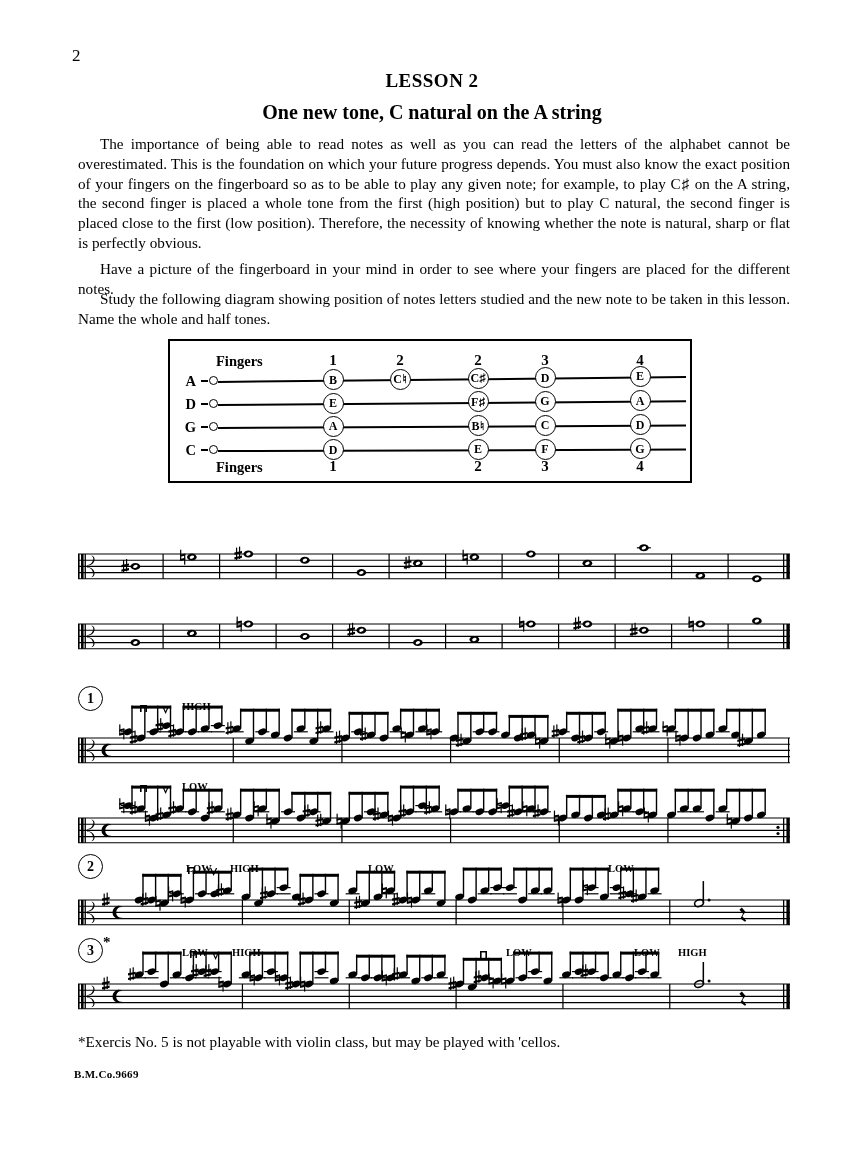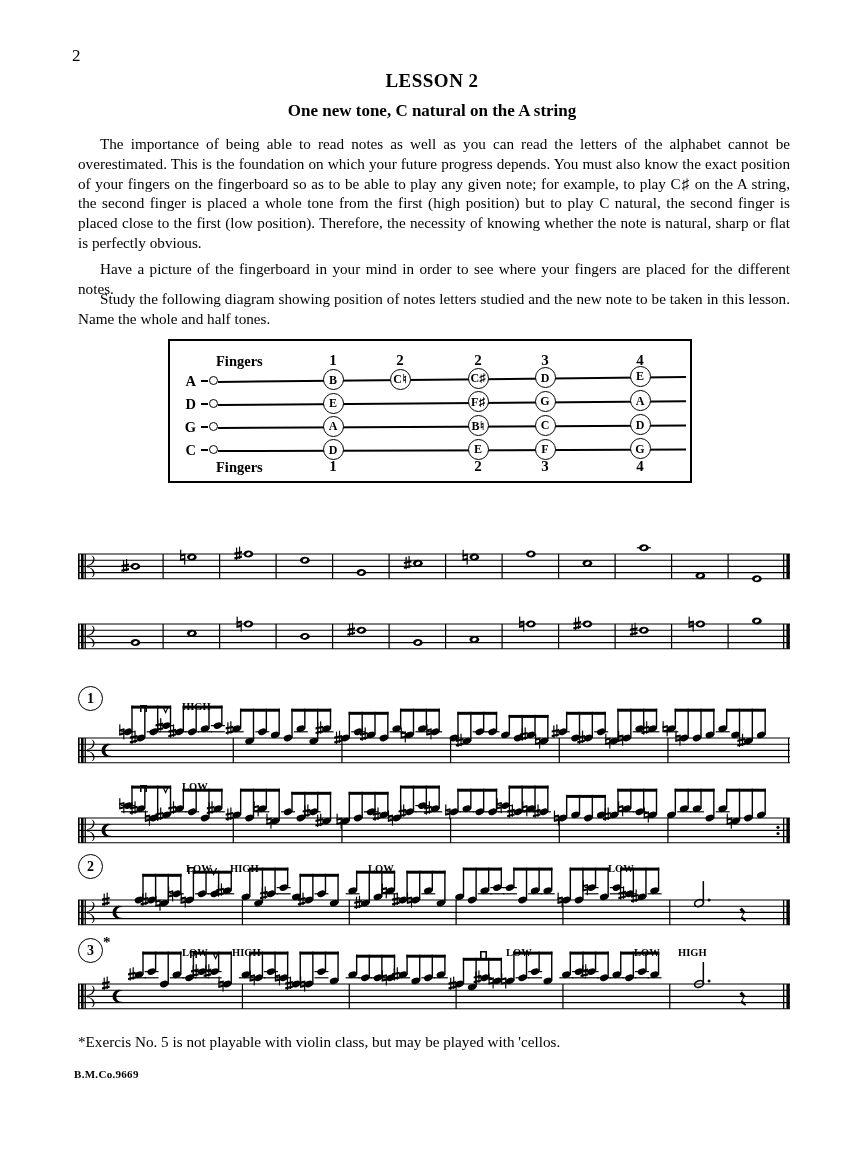--- a/index.html
+++ b/index.html
@@ -10,21 +10,21 @@
   }
   .page{position:absolute;inset:0;}
 
   
   #page-number{position:absolute;left:72px;top:46px;font-size:17px;}
   #lesson-label{position:absolute;left:0;right:0;top:44px;text-align:center;
     font-family:"Liberation Serif",serif;font-weight:bold;font-size:19px;letter-spacing:.5px;margin-top:26px;}
   #main-title{position:absolute;left:0;right:0;top:66px;text-align:center;
     font-weight:bold;font-size:27px;letter-spacing:.2px;}
   #subtitle{position:absolute;left:0;right:0;top:101px;text-align:center;
-    font-weight:bold;font-size:17px;}
+    font-weight:bold;font-size:20px;}
 
   
   .prose{position:absolute;left:78px;width:712px;font-size:15.2px;line-height:1.30;
     text-align:justify;text-justify:inter-word;}
   .prose .ind{display:inline-block;width:22px;}
   #para-1{top:134px;}
   #para-2{top:259px;}
   #para-3{top:289px;}
   #instruction{top:506px;}
 

